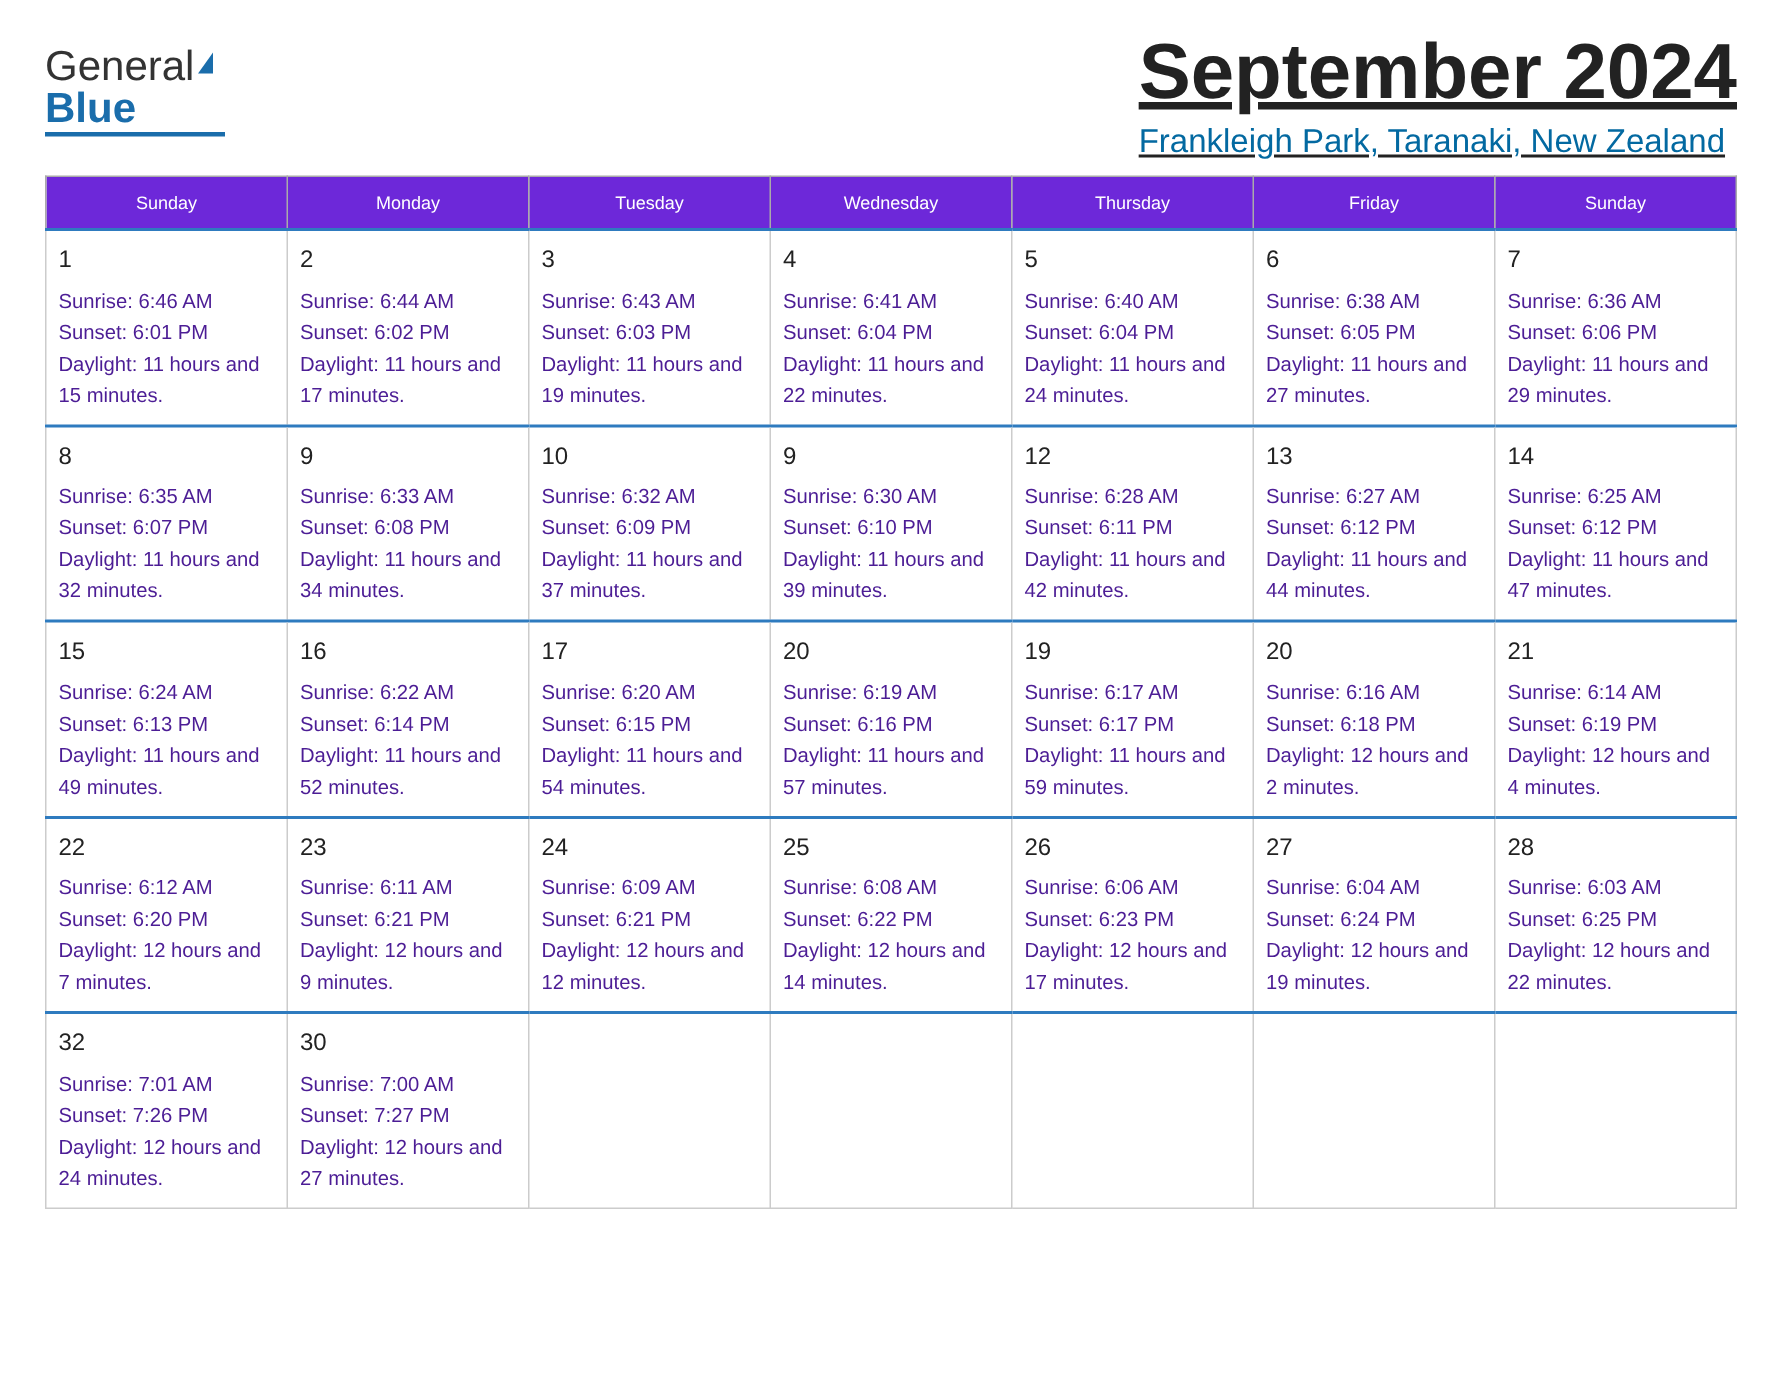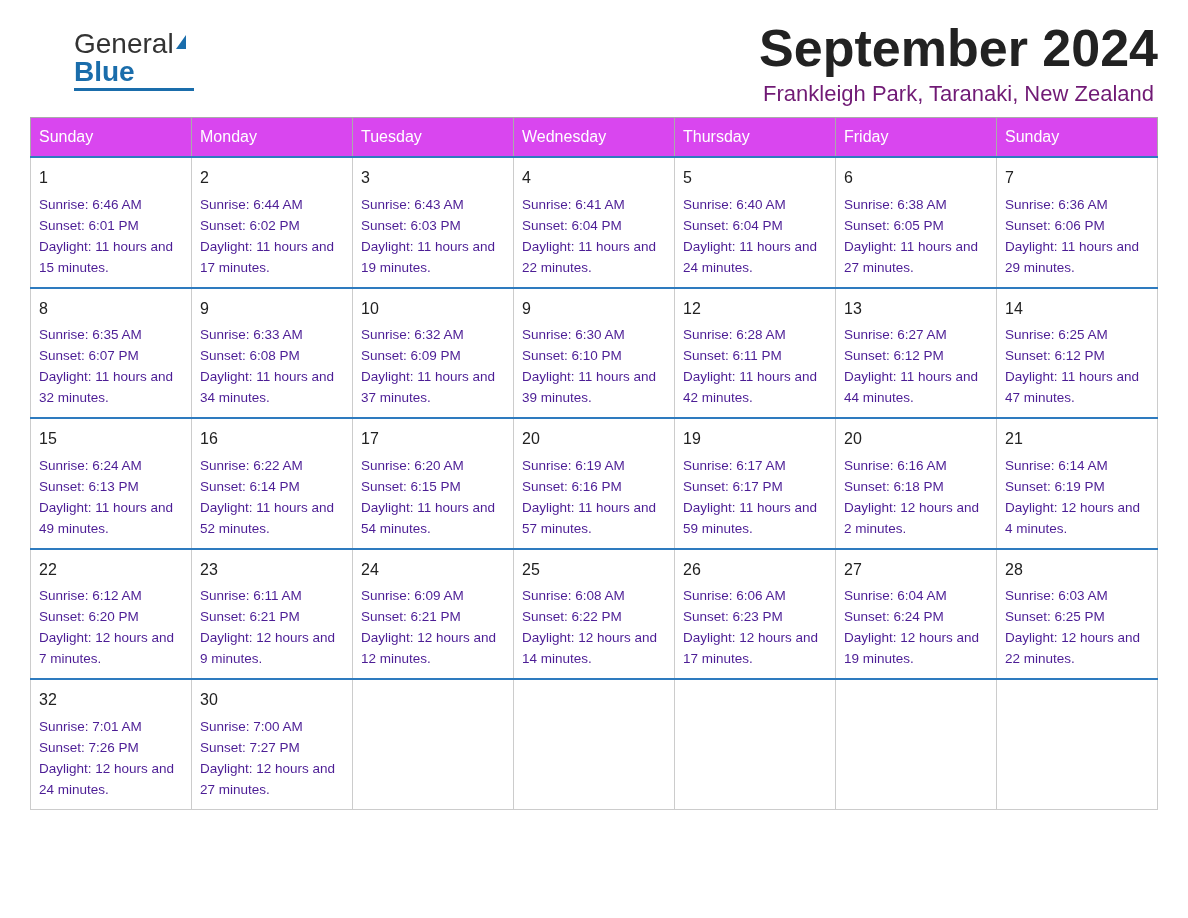--- a/index.html
+++ b/index.html
@@ -15,21 +15,20 @@
       display: flex;
       justify-content: space-between;
       align-items: flex-start;
       margin-bottom: 10px;
     }
     .logo {
       display: flex;
       flex-direction: column;
       align-items: flex-start;
       margin-top: 10px;
-      margin-left: 44px;
     }
     .logo-text {
       font-size: 28px;
       font-weight: normal;
       line-height: 1;
     }
     .logo-general { color: #333; }
     .logo-blue { color: #1a6dab; font-weight: bold; }
     .logo-triangle {
       display: inline-block;
@@ -42,45 +41,46 @@
       position: relative;
       top: -4px;
     }
     .logo-line {
       width: 120px;
       height: 3px;
       background: #1a6dab;
       margin-top: 2px;
     }
     .title-section {
-      text-align: center;
+      text-align: left;
+      text-decoration: underline;
     }
     .month-title {
       font-size: 52px;
       font-weight: bold;
       color: #222;
       line-height: 1.1;
     }
     .location-title {
       font-size: 22px;
-      color: #701a75;
+      color: #0369a1;
       margin-top: 4px;
     }
     .calendar {
       width: 100%;
       border-collapse: collapse;
       margin-top: 10px;
     }
     .calendar th {
-      background: #d946ef;
+      background: #6d28d9;
       color: #fff;
       padding: 10px 8px;
-      font-size: 16px;
+      font-size: 12px;
       font-weight: normal;
-      text-align: left;
+      text-align: center;
       border: 1px solid #aaa;
     }
     .calendar td {
       vertical-align: top;
       padding: 8px 8px;
       border: 1px solid #ccc;
       font-size: 13.5px;
       line-height: 1.55;
       width: calc(100% / 7);
       min-height: 110px;

